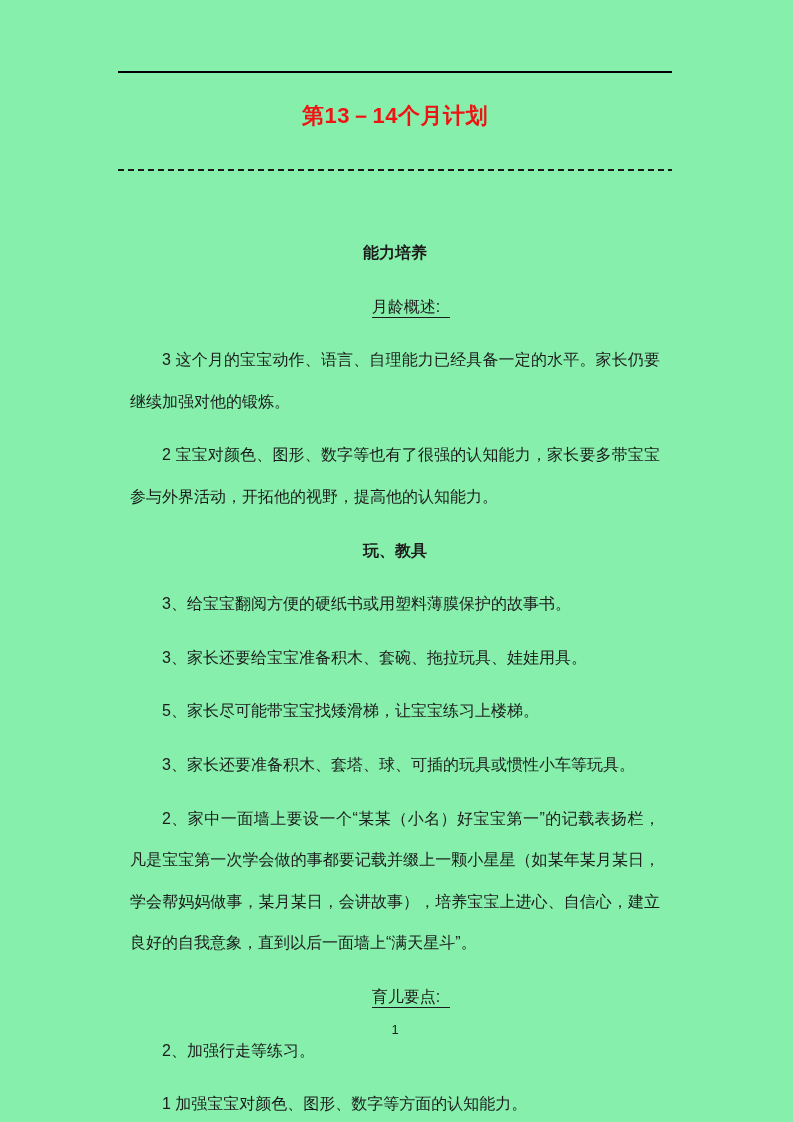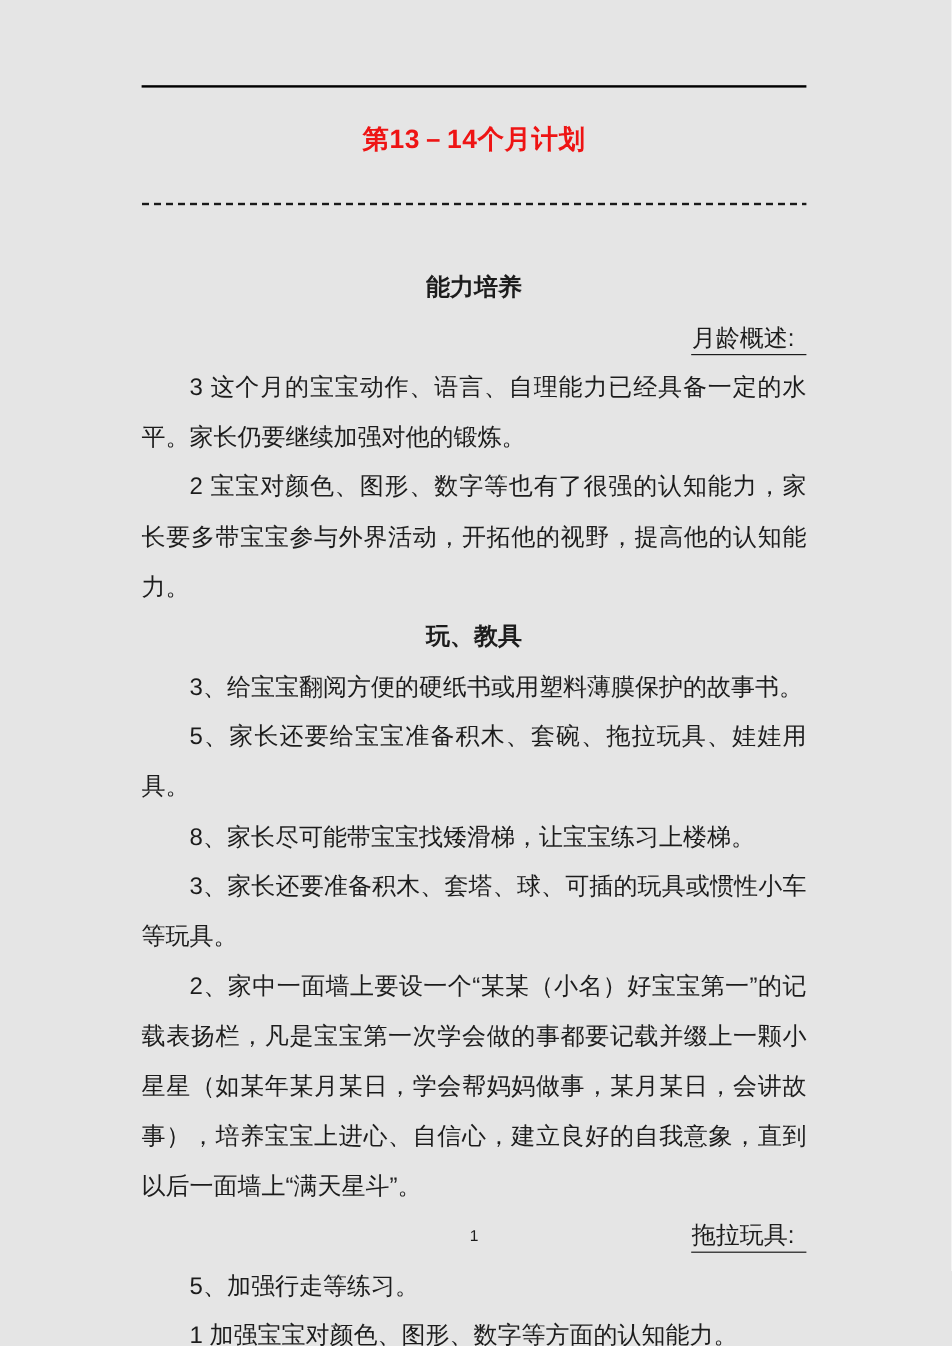--- a/index.html
+++ b/index.html
@@ -4,21 +4,21 @@
 <style>
   html, body {
     margin: 0;
     padding: 0;
     background: #ffffff;
   }
   .page {
     position: relative;
     width: 793px;
     height: 1122px;
-    background: #e5e5e5;
+    background: #86efac;
     overflow: hidden;
     font-family: "Liberation Sans", "DejaVu Sans", sans-serif;
     color: #1c1c1c;
   }
   .header-rule {
     position: absolute;
     left: 118px;
     width: 554px;
     top: 71px;
     height: 2px;
@@ -47,34 +47,34 @@
   .doc-body {
     position: absolute;
     left: 118px;
     width: 554px;
     top: 220px;
     font-size: 16px;
     line-height: 41.6px;
     text-align: justify;
   }
   .doc-body p, .doc-body h2 {
-    margin: 0;
+    margin: 12px;
     padding: 0;
-    font-size: 20px;
+    font-size: 16px;
     line-height: 41.6px;
   }
   .sec-heading {
     font-weight: 700;
     text-align: center;
     text-indent: 0;
     font-size: 16.5px;
   }
   .subheading {
     text-indent: 2em;
-    text-align: right;
+    text-align: center;
   }
   .subheading .u {
     border-bottom: 1.5px solid #1c1c1c;
     padding-right: 10px;
     padding-bottom: 2px;
   }
   .para {
     text-indent: 2em;
   }
   .page-number {
@@ -95,22 +95,22 @@
   <div class="header-rule"></div>
   <h1 class="doc-title" style="color: rgb(238, 20, 20);">第13－14个月计划</h1>
   <div class="dashed-rule"></div>
   <div class="doc-body">
       <h2 class="sec-heading">能力培养</h2>
       <p class="subheading"><span class="u">月龄概述:</span></p>
       <p class="para">3 这个月的宝宝动作、语言、自理能力已经具备一定的水平。家长仍要继续加强对他的锻炼。</p>
       <p class="para">2 宝宝对颜色、图形、数字等也有了很强的认知能力，家长要多带宝宝参与外界活动，开拓他的视野，提高他的认知能力。</p>
       <h2 class="sec-heading">玩、教具</h2>
       <p class="para">3、给宝宝翻阅方便的硬纸书或用塑料薄膜保护的故事书。</p>
-      <p class="para">5、家长还要给宝宝准备积木、套碗、拖拉玩具、娃娃用具。</p>
-      <p class="para">8、家长尽可能带宝宝找矮滑梯，让宝宝练习上楼梯。</p>
+      <p class="para">3、家长还要给宝宝准备积木、套碗、拖拉玩具、娃娃用具。</p>
+      <p class="para">5、家长尽可能带宝宝找矮滑梯，让宝宝练习上楼梯。</p>
       <p class="para">3、家长还要准备积木、套塔、球、可插的玩具或惯性小车等玩具。</p>
       <p class="para">2、家中一面墙上要设一个“某某（小名）好宝宝第一”的记载表扬栏，凡是宝宝第一次学会做的事都要记载并缀上一颗小星星（如某年某月某日，学会帮妈妈做事，某月某日，会讲故事），培养宝宝上进心、自信心，建立良好的自我意象，直到以后一面墙上“满天星斗”。</p>
-      <p class="subheading"><span class="u">拖拉玩具:</span></p>
-      <p class="para">5、加强行走等练习。</p>
+      <p class="subheading"><span class="u">育儿要点:</span></p>
+      <p class="para">2、加强行走等练习。</p>
       <p class="para">1 加强宝宝对颜色、图形、数字等方面的认知能力。</p>
     </div>
   <div class="page-number">1</div>
 </div>
 
 </body></html>

